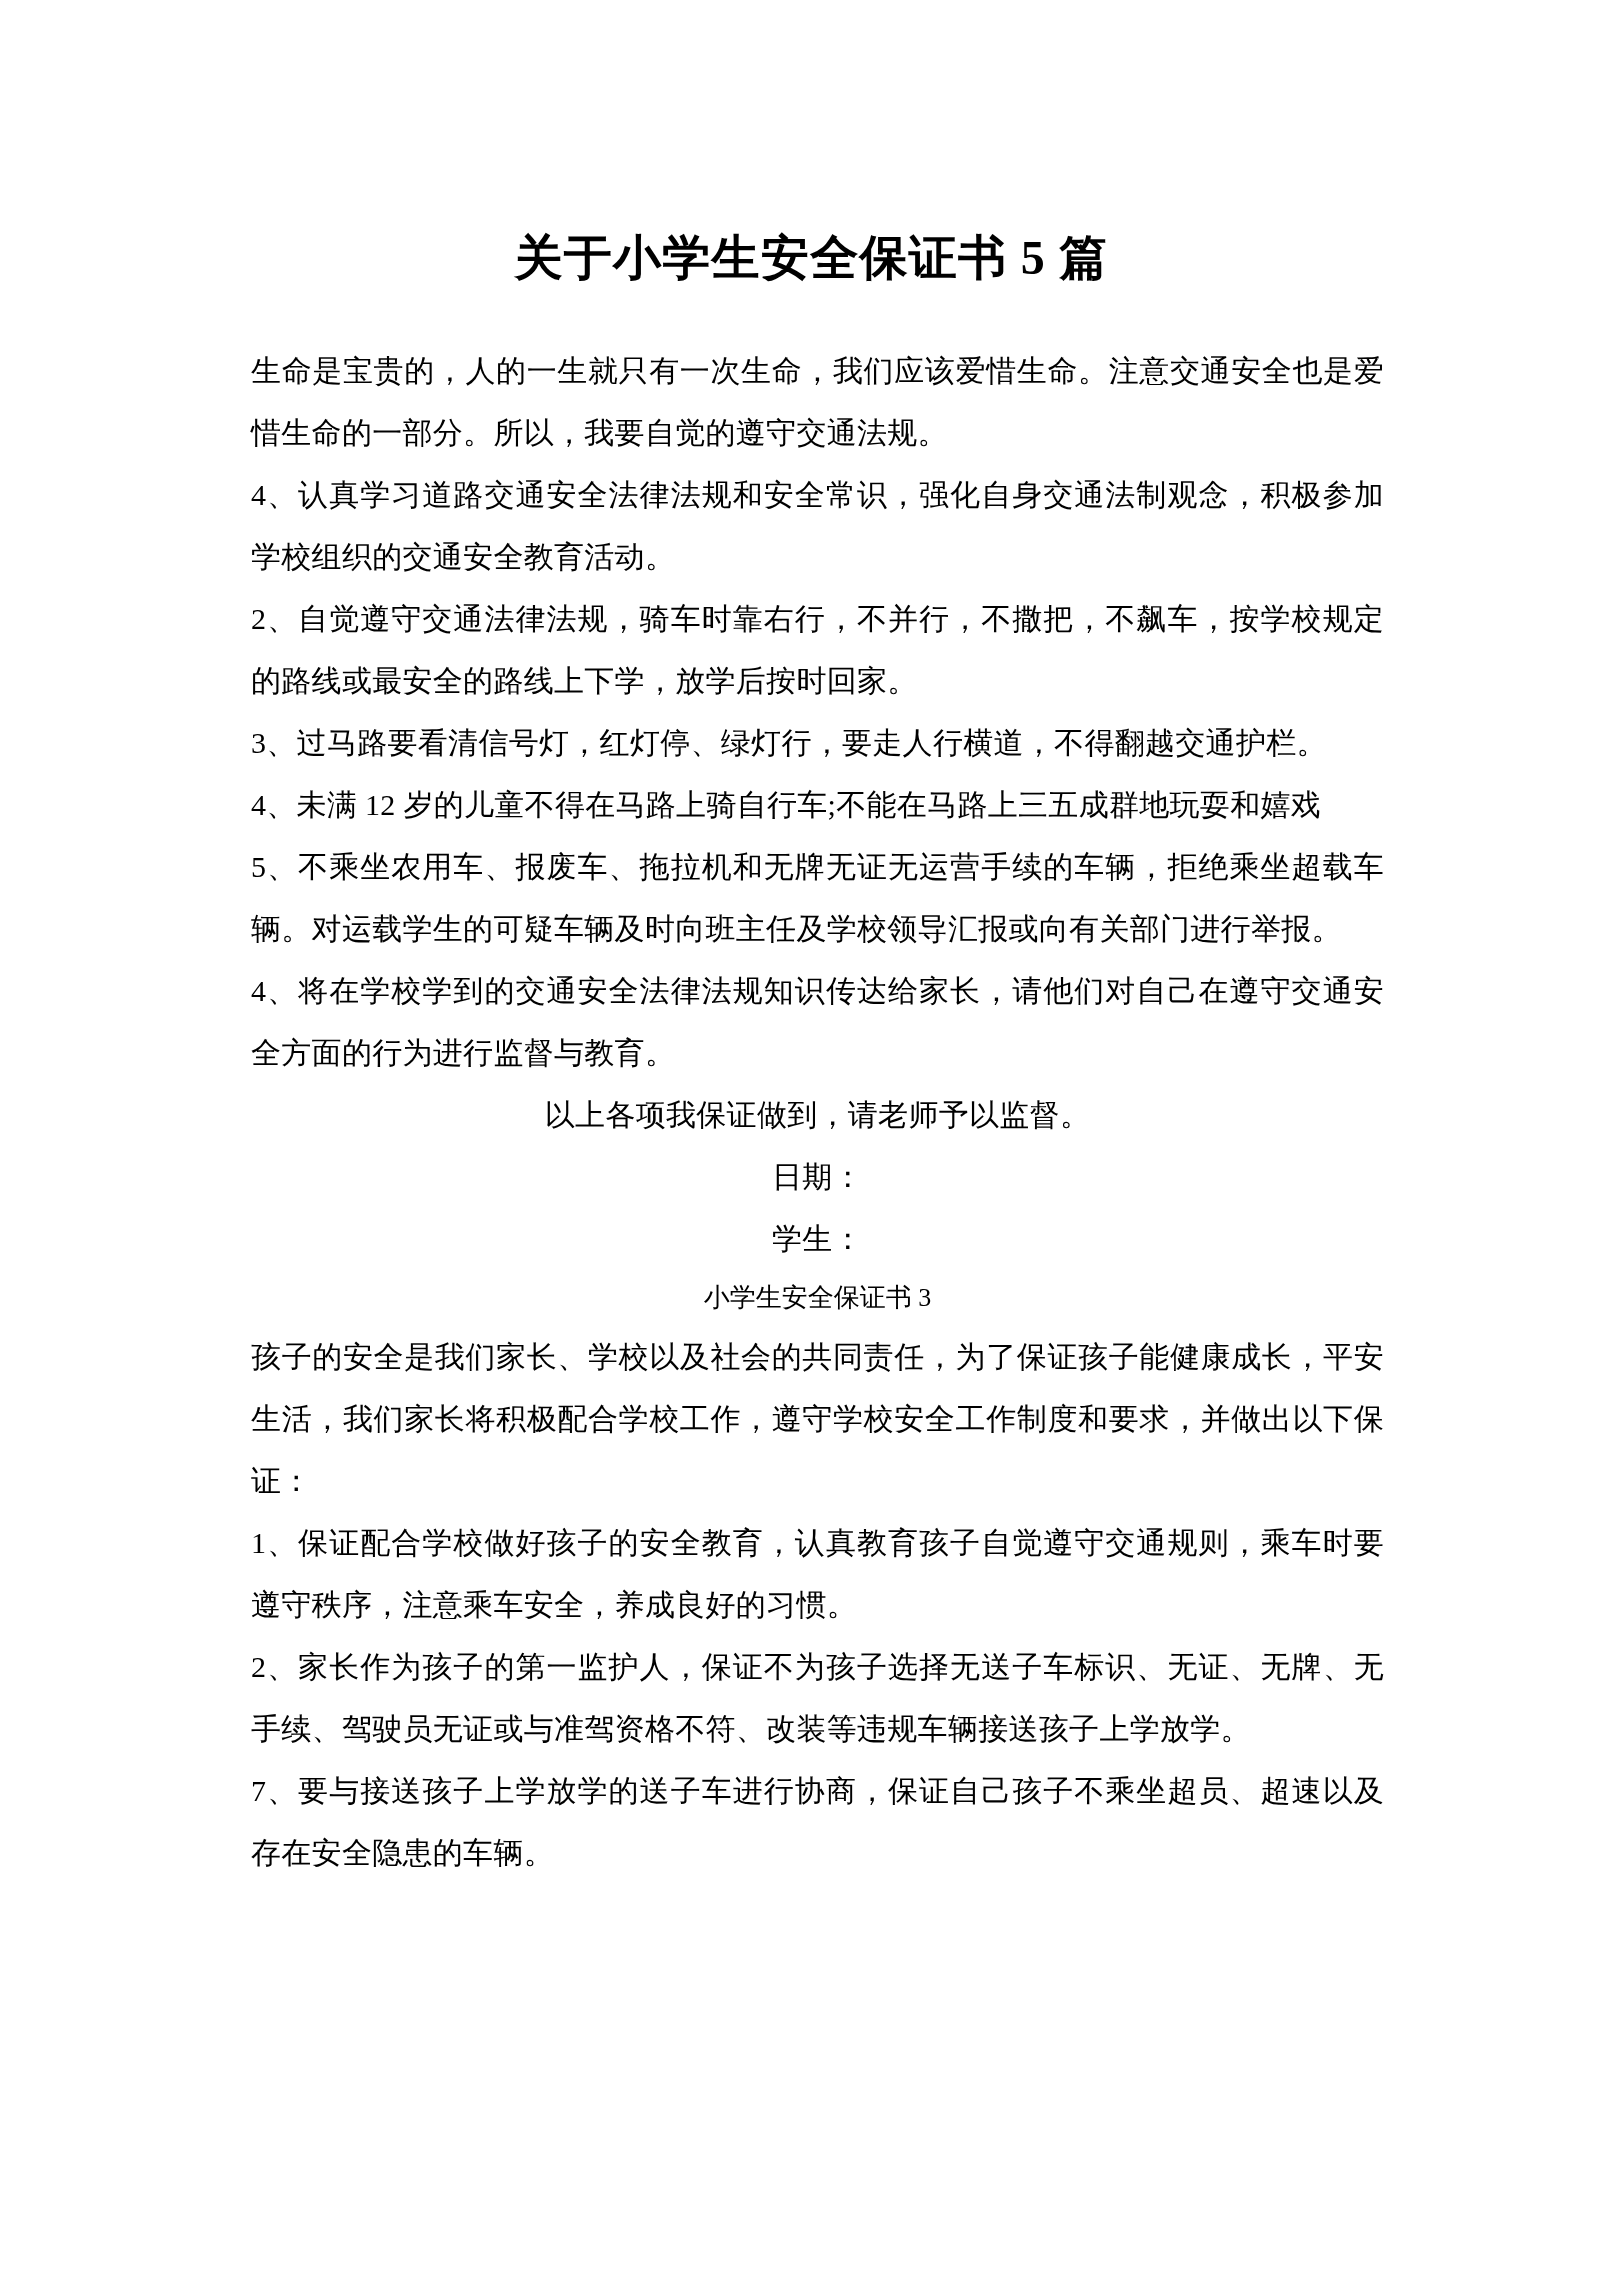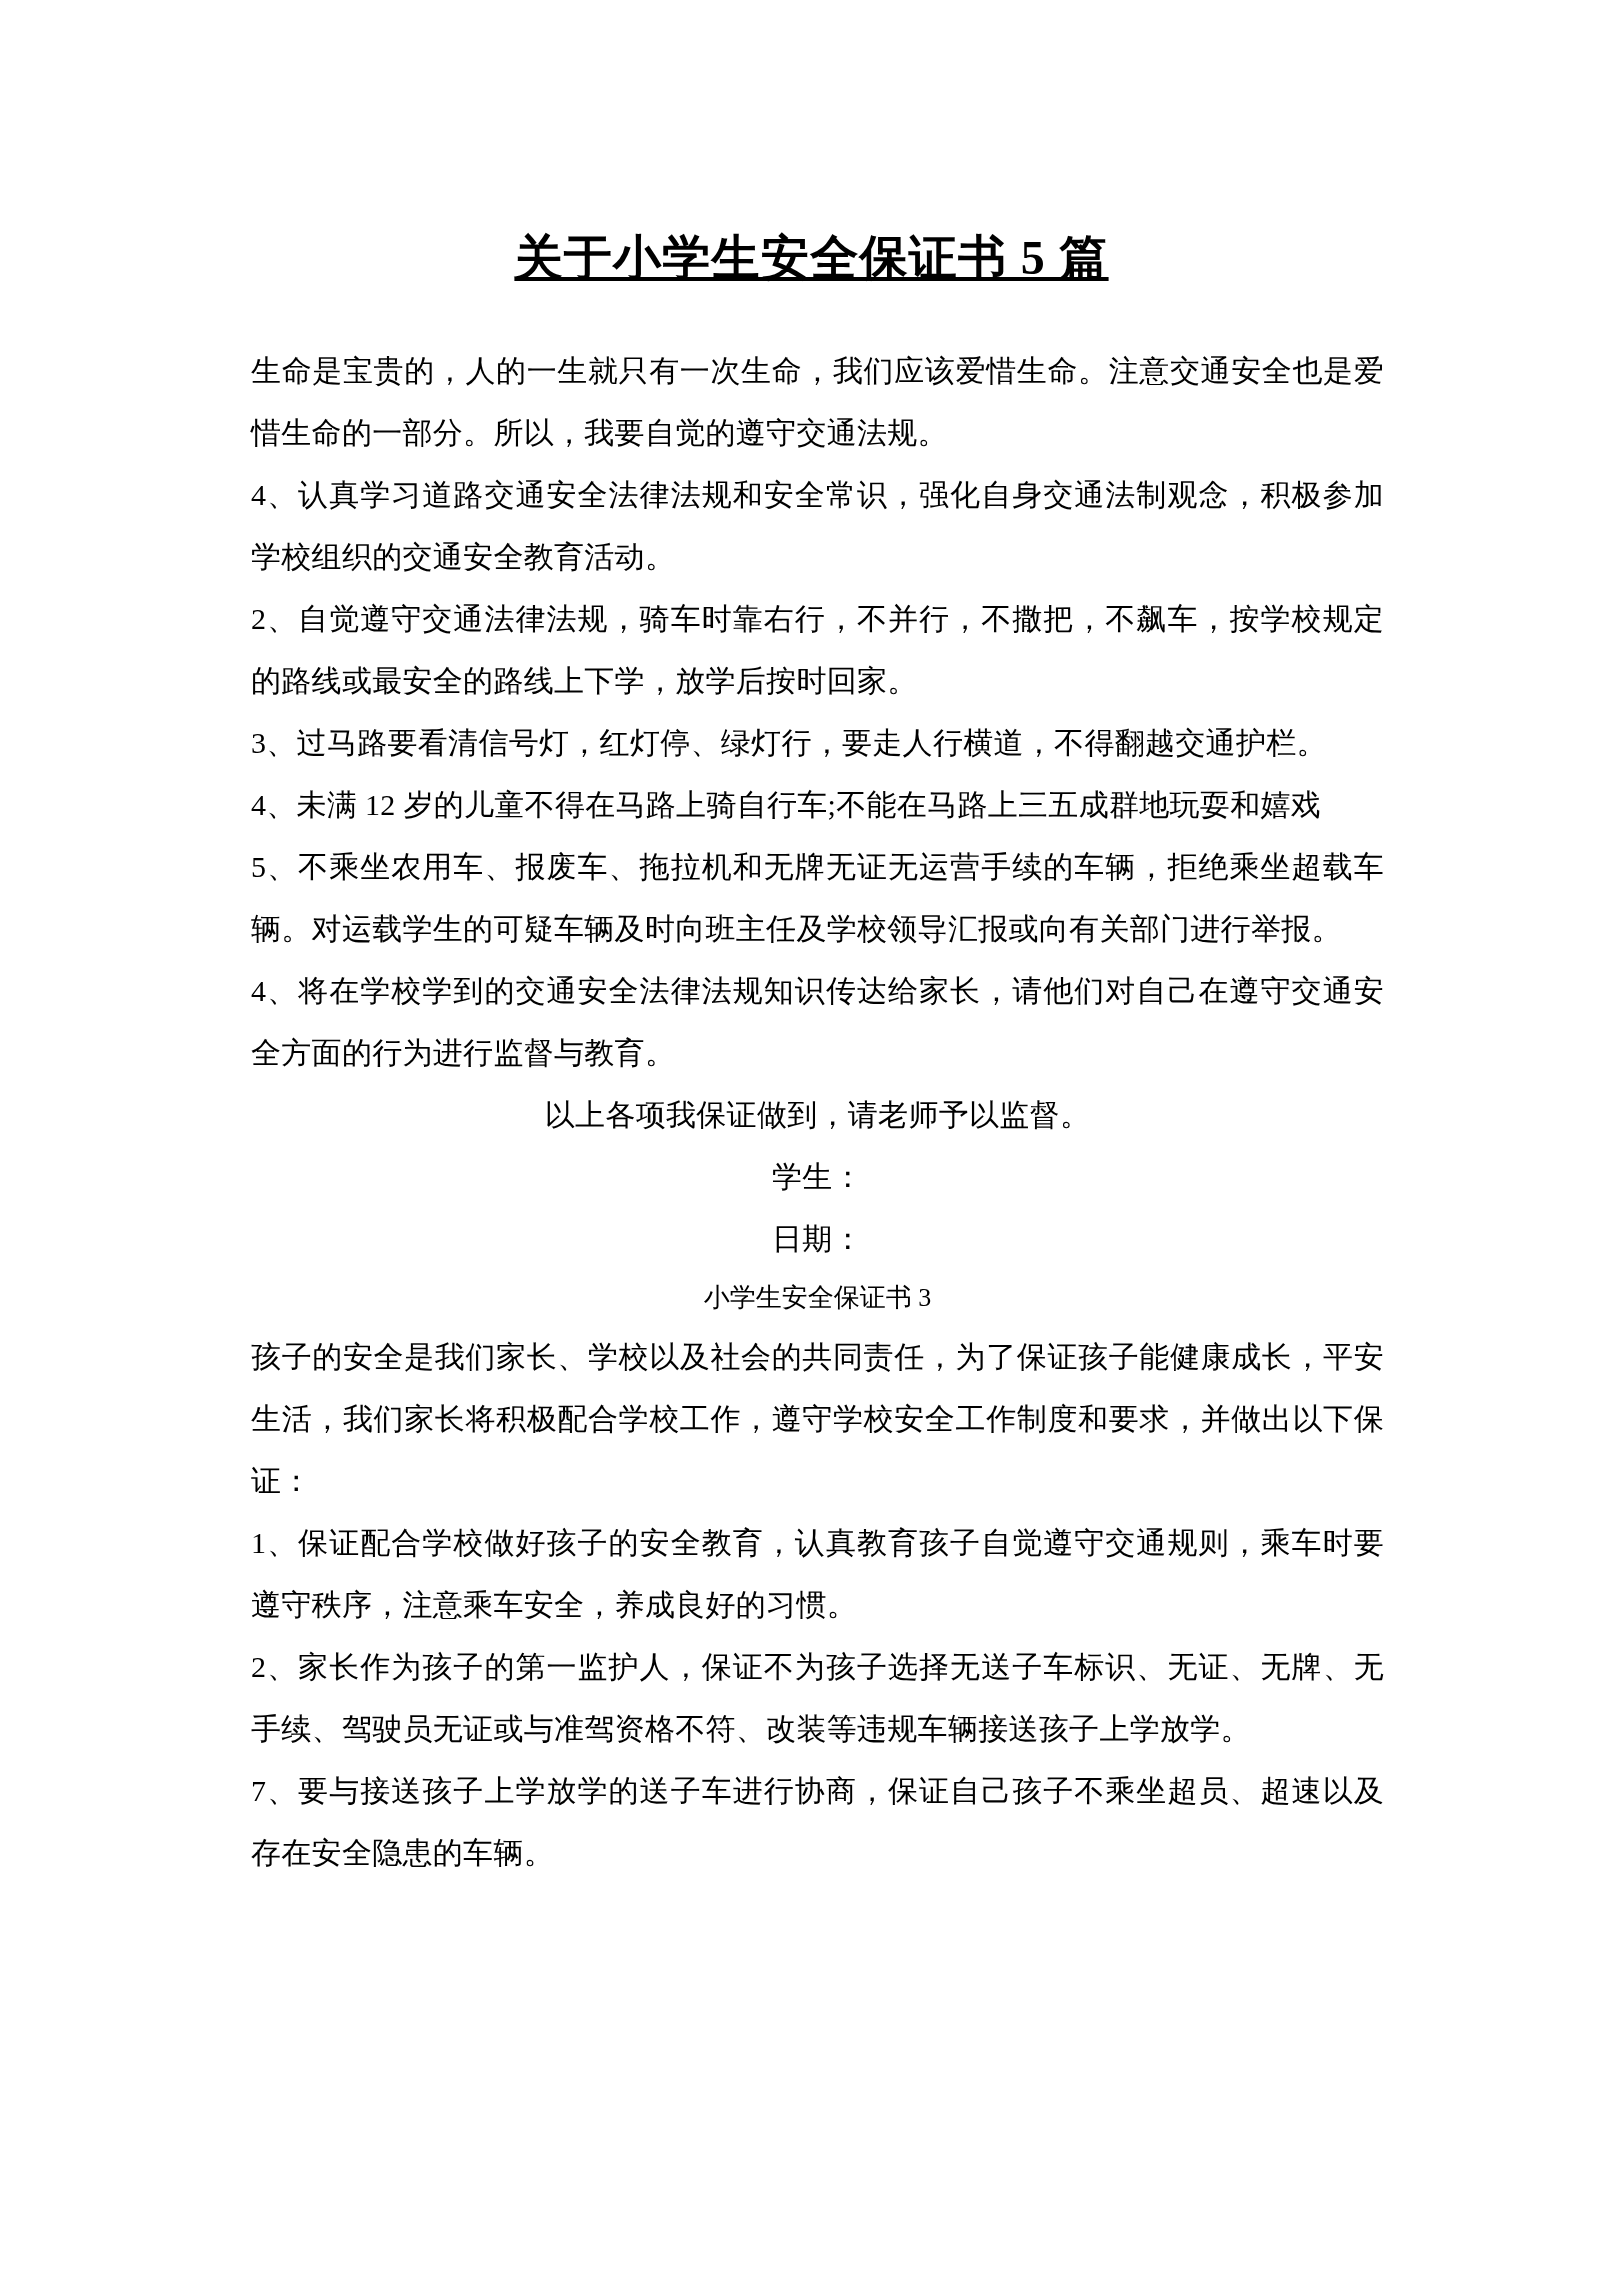--- a/index.html
+++ b/index.html
@@ -22,21 +22,20 @@
     left: 0;
     right: 0;
     top: 196px;
     text-align: center;
     font-family: "Liberation Serif", "DejaVu Serif", serif;
     font-weight: bold;
     font-size: 48px;
     line-height: 1.25;
     letter-spacing: 1.3px;
     color: #000000;
-    text-decoration: underline;
   }
   .body-block {
     position: absolute;
     left: 242px;
     top: 340px;
     width: 1142px;
   }
   p.para {
     margin: 0 0 0 9px;
     font-size: 30px;
@@ -65,22 +64,22 @@
 
   <div class="body-block">
     <p class="para">生命是宝贵的，人的一生就只有一次生命，我们应该爱惜生命。注意交通安全也是爱惜生命的一部分。所以，我要自觉的遵守交通法规。</p>
     <p class="para">4、认真学习道路交通安全法律法规和安全常识，强化自身交通法制观念，积极参加学校组织的交通安全教育活动。</p>
     <p class="para">2、自觉遵守交通法律法规，骑车时靠右行，不并行，不撒把，不飙车，按学校规定的路线或最安全的路线上下学，放学后按时回家。</p>
     <p class="para">3、过马路要看清信号灯，红灯停、绿灯行，要走人行横道，不得翻越交通护栏。</p>
     <p class="para">4、未满 12 岁的儿童不得在马路上骑自行车;不能在马路上三五成群地玩耍和嬉戏</p>
     <p class="para">5、不乘坐农用车、报废车、拖拉机和无牌无证无运营手续的车辆，拒绝乘坐超载车辆。对运载学生的可疑车辆及时向班主任及学校领导汇报或向有关部门进行举报。</p>
     <p class="para">4、将在学校学到的交通安全法律法规知识传达给家长，请他们对自己在遵守交通安全方面的行为进行监督与教育。</p>
     <p class="para short">以上各项我保证做到，请老师予以监督。</p>
+    <p class="para short">日期：</p>
     <p class="para short">学生：</p>
-    <p class="para short">日期：</p>
     <p class="para sub-heading short">小学生安全保证书 3</p>
     <p class="para">孩子的安全是我们家长、学校以及社会的共同责任，为了保证孩子能健康成长，平安生活，我们家长将积极配合学校工作，遵守学校安全工作制度和要求，并做出以下保证：</p>
     <p class="para">1、保证配合学校做好孩子的安全教育，认真教育孩子自觉遵守交通规则，乘车时要遵守秩序，注意乘车安全，养成良好的习惯。</p>
     <p class="para">2、家长作为孩子的第一监护人，保证不为孩子选择无送子车标识、无证、无牌、无手续、驾驶员无证或与准驾资格不符、改装等违规车辆接送孩子上学放学。</p>
     <p class="para">7、要与接送孩子上学放学的送子车进行协商，保证自己孩子不乘坐超员、超速以及存在安全隐患的车辆。</p>
   </div>
 
 </div>
 
 

